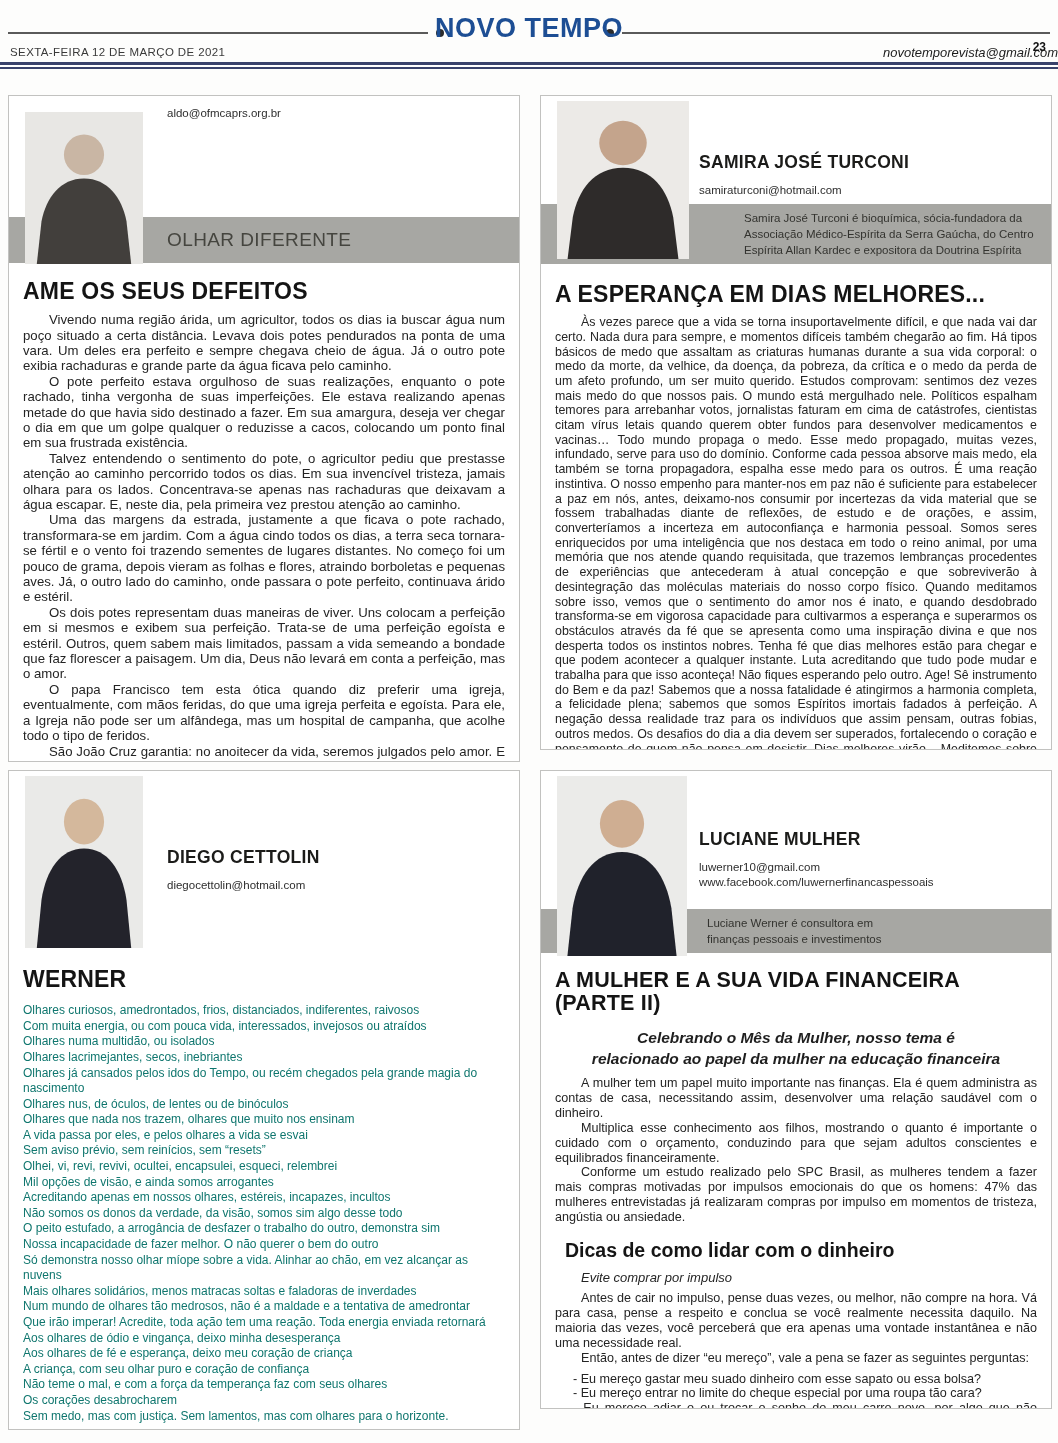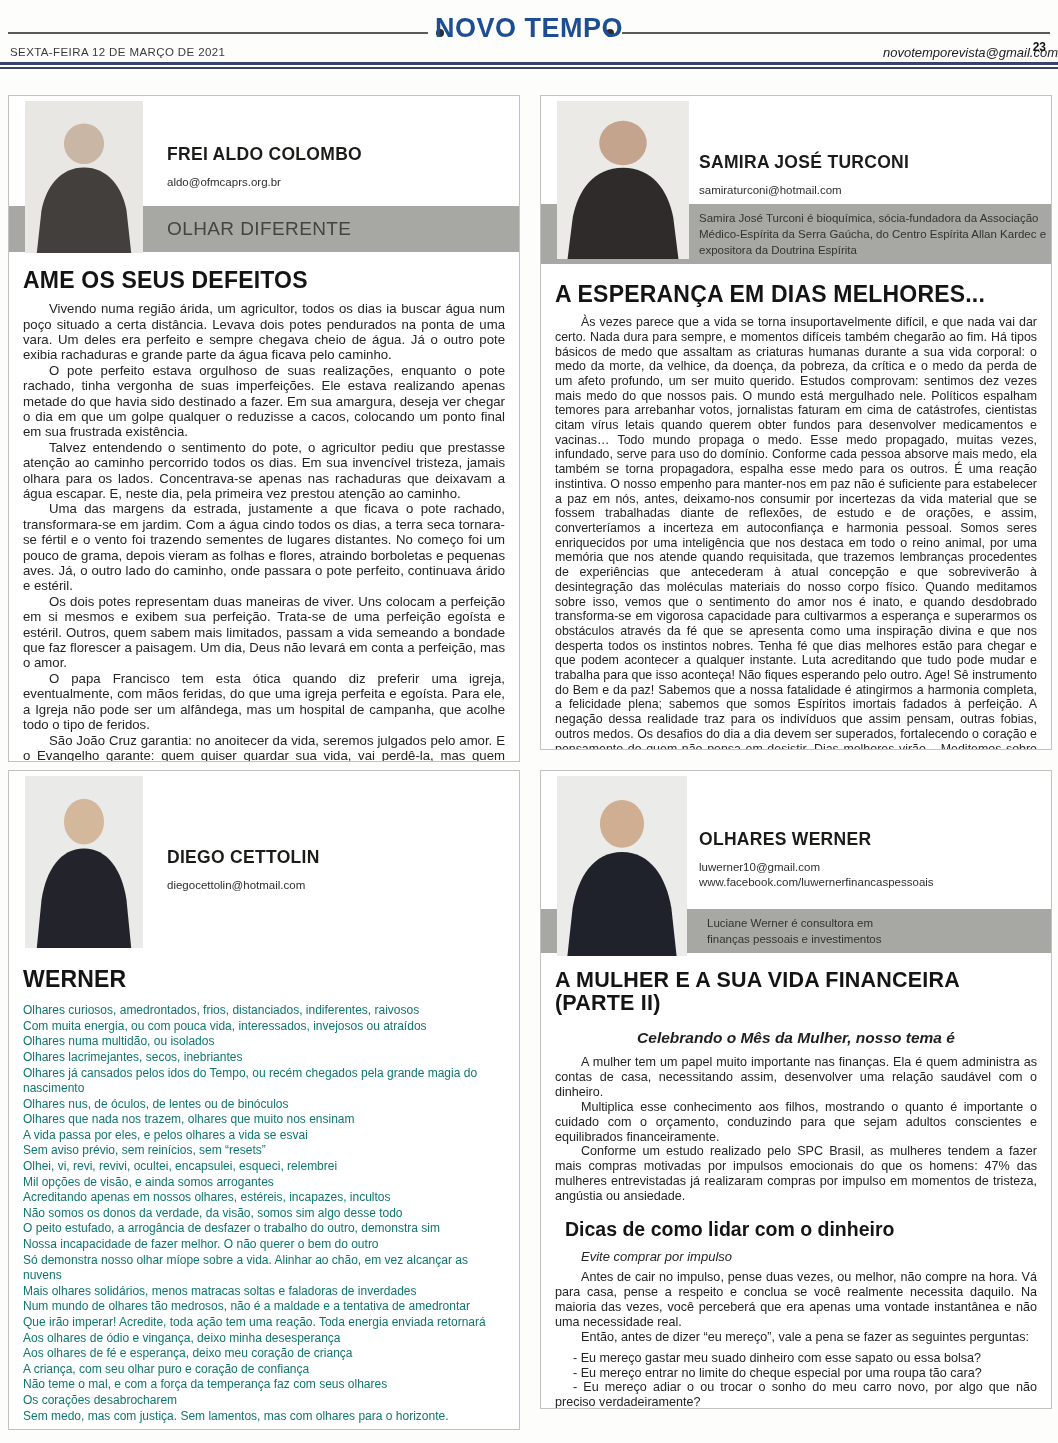--- a/index.html
+++ b/index.html
@@ -34,21 +34,21 @@
   #box4 .author-header{height:188px;}
 
   .photo{position:absolute;left:16px;top:5px;width:118px;z-index:2;}
   #box1 .photo{height:152px;}
   #box2 .photo{height:158px;width:132px;}
   #box3 .photo{height:172px;}
   #box4 .photo{height:180px;width:130px;}
 
   .band{position:absolute;left:0;right:0;background:#a7a7a3;z-index:1;padding:6px 0;}
   #box1 .band{top:110px;height:34px;display:flex;align-items:center;}
-  #box2 .band{top:108px;}
+  #box2 .band{top:108px;padding-left:45px;}
   #box3 .band{top:130px;}
   #box4 .band{top:138px;}
   .band-text{margin-left:158px;font-size:11.5px;line-height:1.4;color:#33332f;}
   #box2 .band-text{max-width:352px;}
   #box3 .band-text{max-width:300px;}
   #box4 .band-text{max-width:198px;margin-left:166px;}
   .band-text.large{font-size:19px;color:#45453f;letter-spacing:0.4px;}
 
   .author-name{margin-left:158px;font-size:17.5px;font-weight:bold;letter-spacing:0.3px;color:#1b1b19;}
   #box1 .author-name{padding-top:48px;}
@@ -95,21 +95,20 @@
     <div class="double-rule"></div>
   </div>
 
   <div class="box" id="box1">
     <div class="author-header">
       <svg class="photo" viewBox="0 0 100 128" preserveAspectRatio="none">
         <rect width="100" height="128" fill="#e8e7e4"></rect>
           <circle cx="50" cy="36" r="17" fill="#c9b6a4"></circle>
         <path d="M50 56 C30 56 18 72 14 92 L10 128 L90 128 L86 92 C82 72 70 56 50 56 Z" fill="#423f3c"></path>
       </svg>
-      <div class="author-name">FREI ALDO COLOMBO</div>
       <div class="author-contact">aldo@ofmcaprs.org.br</div>
       <div class="band">
         <div class="band-text large">OLHAR DIFERENTE</div>
       </div>
     </div>
     <div class="headline">AME OS SEUS DEFEITOS</div>
     <div class="body-text">
 
     <p>Vivendo numa região árida, um agricultor, todos os dias ia buscar água num poço situado a certa distância. Levava dois potes pendurados na ponta de uma vara. Um deles era perfeito e sempre chegava cheio de água. Já o outro pote exibia rachaduras e grande parte da água ficava pelo caminho.</p>
         <p>O pote perfeito estava orgulhoso de suas realizações, enquanto o pote rachado, tinha vergonha de suas imperfeições. Ele estava realizando apenas metade do que havia sido destinado a fazer. Em sua amargura, deseja ver chegar o dia em que um golpe qualquer o reduzisse a cacos, colocando um ponto final em sua frustrada existência.</p>
@@ -182,31 +181,32 @@
       </div>
   </div>
 
   <div class="box" id="box4">
     <div class="author-header">
       <svg class="photo" viewBox="0 0 100 128" preserveAspectRatio="none">
         <rect width="100" height="128" fill="#ebebe9"></rect>
           <circle cx="50" cy="34" r="17" fill="#cfae92"></circle>
         <path d="M50 54 C28 54 16 72 12 94 L8 128 L92 128 L88 94 C84 72 72 54 50 54 Z" fill="#20222b"></path>
       </svg>
-      <div class="author-name">OLHARES WERNER</div>
+      <div class="author-name">LUCIANE MULHER</div>
       <div class="author-contact">luwerner10@gmail.com</div>
       <div class="author-contact2">www.facebook.com/luwernerfinancaspessoais</div>
       <div class="band">
         <div class="band-text">Luciane Werner é consultora em finanças pessoais e investimentos</div>
       </div>
     </div>
     <div class="headline">A MULHER E A SUA VIDA FINANCEIRA (PARTE II)</div>
     <div class="subtitle">
 
     <div class="subtitle-line">Celebrando o Mês da Mulher, nosso tema é</div>
+        <div class="subtitle-line">relacionado ao papel da mulher na educação financeira</div>
       </div>
     <div class="body-text">
 
     <p>A mulher tem um papel muito importante nas finanças. Ela é quem administra as contas de casa, necessitando assim, desenvolver uma relação saudável com o dinheiro.</p>
         <p>Multiplica esse conhecimento aos filhos, mostrando o quanto é importante o cuidado com o orçamento, conduzindo para que sejam adultos conscientes e equilibrados financeiramente.</p>
         <p>Conforme um estudo realizado pelo SPC Brasil, as mulheres tendem a fazer mais compras motivadas por impulsos emocionais do que os homens: 47% das mulheres entrevistadas já realizaram compras por impulso em momentos de tristeza, angústia ou ansiedade.</p>
       </div>
     <div class="section-heading">Dicas de como lidar com o dinheiro</div>
     <div class="tip-title">Evite comprar por impulso</div>
     <div class="body-text">

